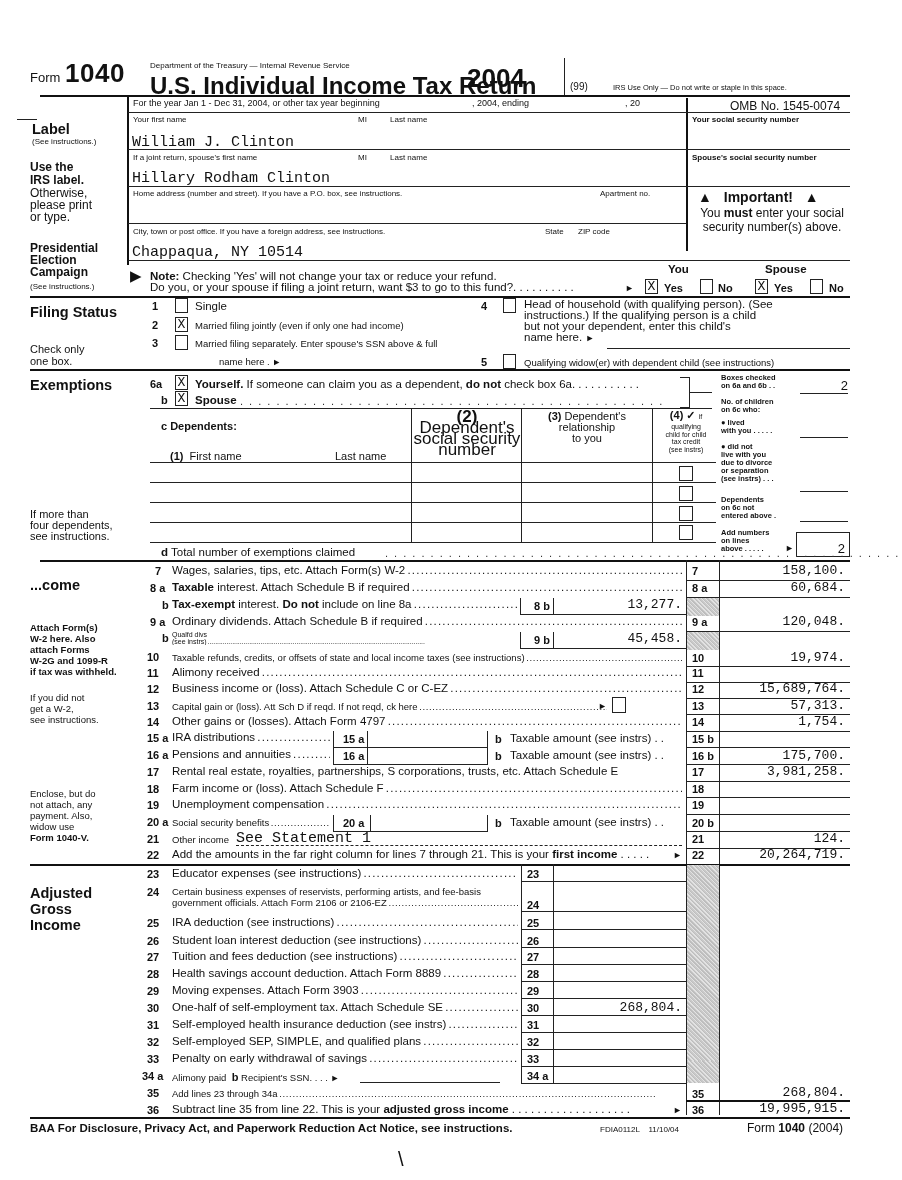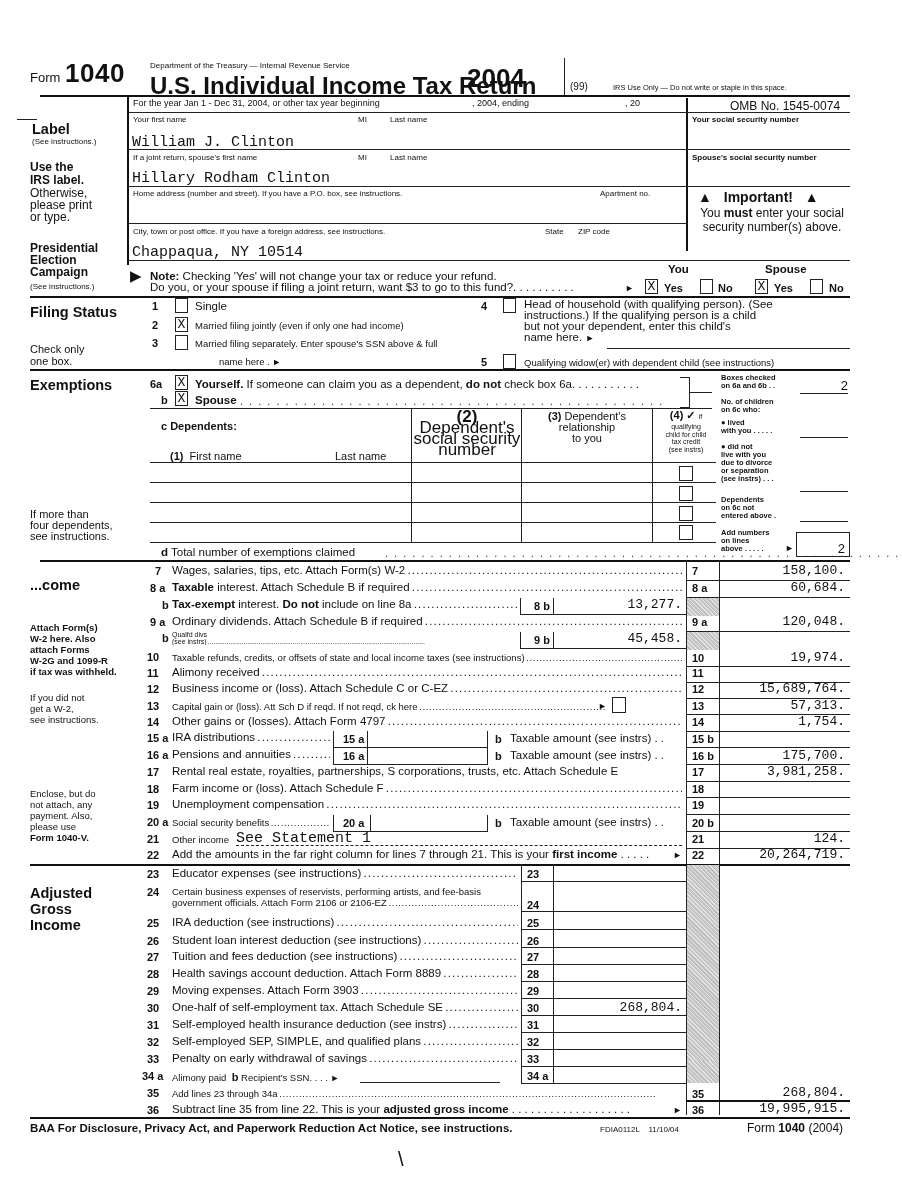--- a/index.html
+++ b/index.html
@@ -266,21 +266,21 @@
 </div>
 <div class="abs" style="left:30px;top:692px;font-size:9.5px;line-height:11px;">
   <div>If you did not</div>
     <div>get a W-2,</div>
     <div>see instructions.</div>
 </div>
 <div class="abs" style="left:30px;top:788px;font-size:9.5px;line-height:11px;">
   <div>Enclose, but do</div>
     <div>not attach, any</div>
     <div>payment. Also,</div>
-    <div>please use</div>
+    <div>widow use</div>
     <div class="b">Form 1040-V.</div>
 </div>
 
 <div class="linenum" style="left:155px;top:565px;">7</div>
 <div class="linetxt dots" style="left:172px;top:564px;width:510px;">Wages, salaries, tips, etc. Attach Form(s) W-2</div>
 <div class="rbox-label" style="top:565px;">7</div>
 <div class="amount" style="top:563px;">158,100.</div>
 <div class="hline" style="left:686px;top:580px;width:164px;"></div>
 
 <div class="linenum" style="left:150px;top:582px;">8 a</div>

